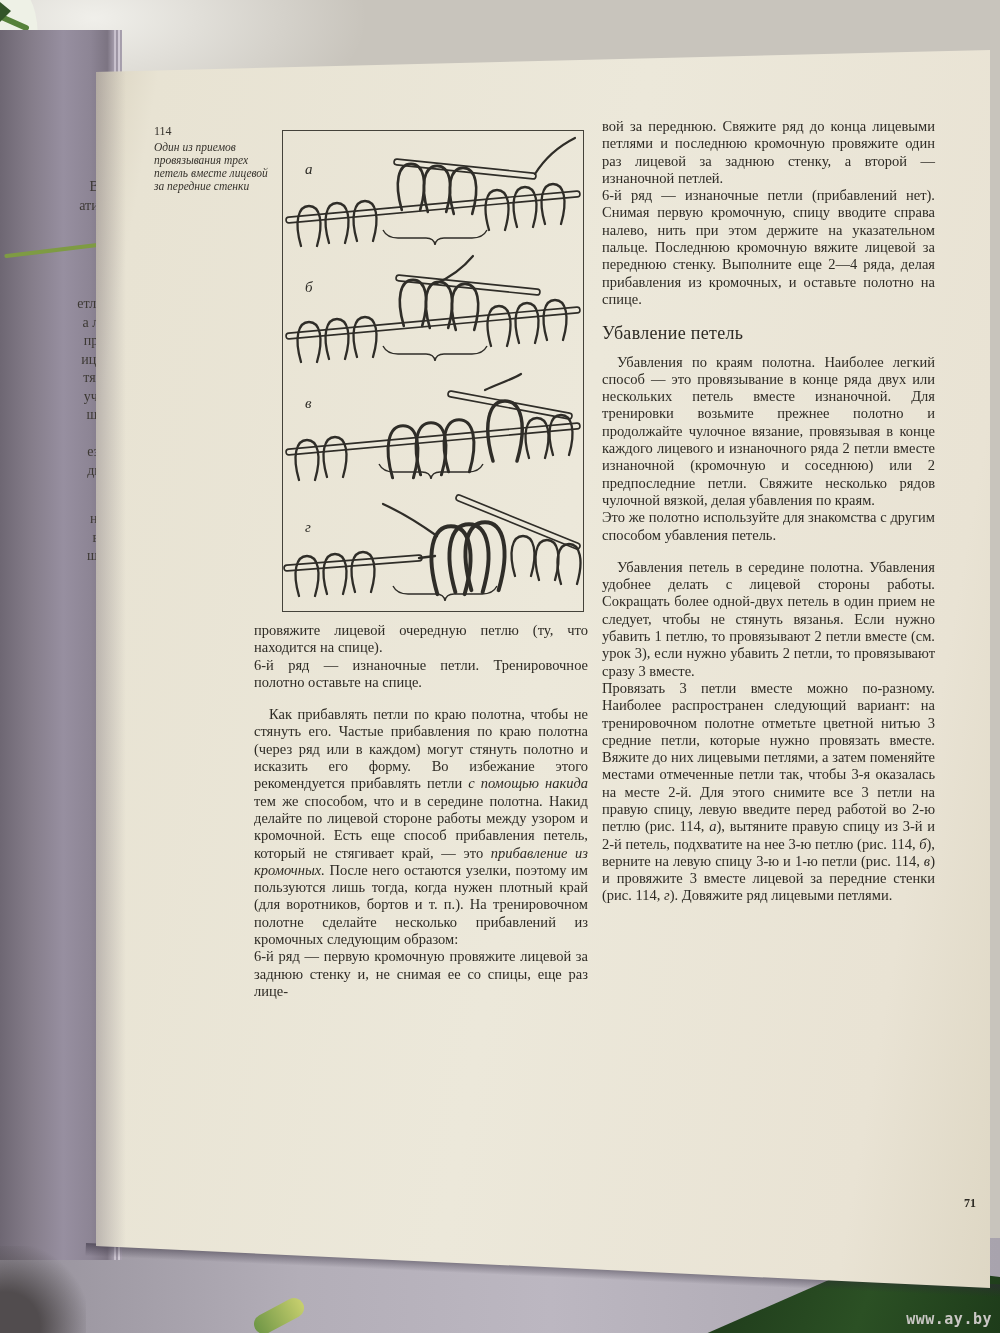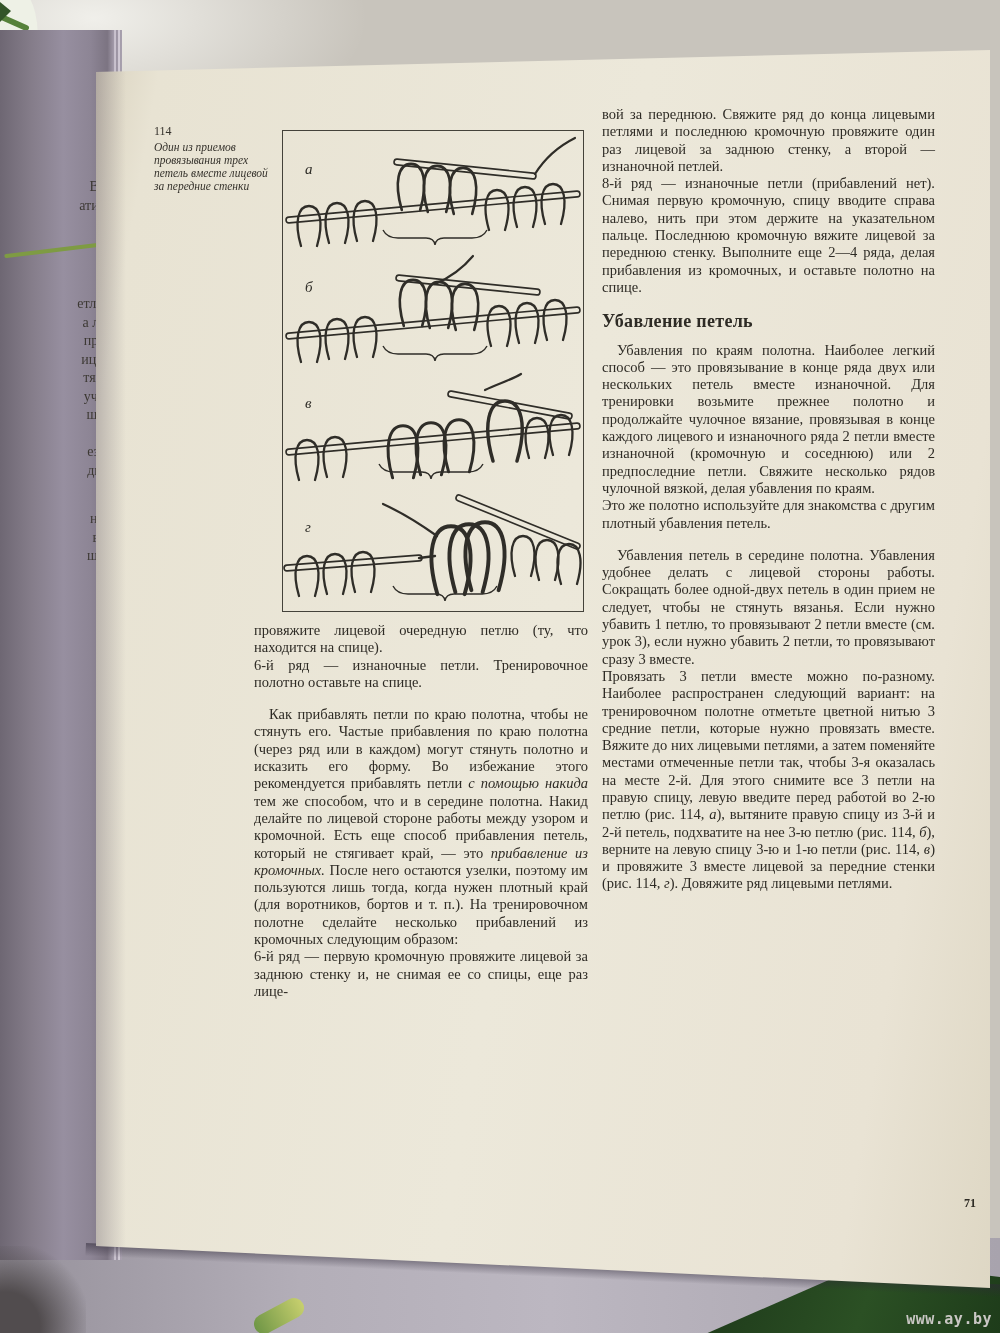--- a/index.html
+++ b/index.html
@@ -72,23 +72,23 @@
   .br{stroke-width:1.4;}
   .yr{stroke-width:2.2;stroke-linecap:round;}
   .plabel{font:italic 15px "Liberation Serif",serif;fill:#2f2d28;stroke:none !important;}
 
   .col{position:absolute;color:#2e2b25;font-size:14.5px;line-height:17.3px;}
   .col p{margin:0;text-align:justify;}
   .col p.gap{margin-top:15px;}
   .col p.ind{text-indent:15px;}
   .col span.b{font-weight:normal;}
   .col span.i{font-style:italic;}
-  .colhead{font-weight:bold;font-size:18px;margin:17px 0 11px 0;letter-spacing:.3px;}
+  .colhead{font-weight:normal;font-size:18px;margin:17px 0 11px 0;letter-spacing:.3px;}
   .col-middle{left:158px;top:572px;width:334px;}
-  .col-right{left:506px;top:56px;width:333px;}
+  .col-right{left:506px;top:68px;width:333px;}
 
   .pagenum{position:absolute;left:830px;top:1146px;width:50px;text-align:right;
        font-weight:bold;font-size:12px;color:#2e2b25;}
 
   .watermark{position:absolute;right:8px;top:1310px;z-index:6;
        font-family:"DejaVu Sans Mono",monospace;font-size:15px;color:#c9c7c4;letter-spacing:.5px;font-weight:bold;}
 </style>
 </head>
 <body>
 
@@ -235,24 +235,24 @@
   </div>
 
   <div class="col col-middle">
       <p class=""><span class="n">провяжите лицевой очередную петлю (ту, что находится на спице).</span></p>
       <p class=""><span class="n">6-й ряд — изнаночные петли. Тренировочное полотно оставьте на спице.</span></p>
       <p class="gap ind"><span class="b">Как прибавлять петли по краю полотна, чтобы не стянуть его.</span><span class="n"> Частые прибавления по краю полотна (через ряд или в каждом) могут стянуть полотно и исказить его форму. Во избежание этого рекомендуется прибавлять петли </span><span class="i">с помощью накида</span><span class="n"> тем же способом, что и в середине полотна. Накид делайте по лицевой стороне работы между узором и кромочной. Есть еще способ прибавления петель, который не стягивает край, — это </span><span class="i">прибавление из кромочных.</span><span class="n"> После него остаются узелки, поэтому им пользуются лишь тогда, когда нужен плотный край (для воротников, бортов и т. п.). На тренировочном полотне сделайте несколько прибавлений из кромочных следующим образом:</span></p>
       <p class=""><span class="n">6-й ряд — первую кромочную провяжите лицевой за заднюю стенку и, не снимая ее со спицы, еще раз лице-</span></p>
     </div>
   <div class="col col-right">
       <p class=""><span class="n">вой за переднюю. Свяжите ряд до конца лицевыми петлями и последнюю кромочную провяжите один раз лицевой за заднюю стенку, а второй — изнаночной петлей.</span></p>
-      <p class=""><span class="n">8-й ряд — изнаночные петли (прибавлений нет). Снимая первую кромочную, спицу вводите справа налево, нить при этом держите на указательном пальце. Последнюю кромочную вяжите лицевой за переднюю стенку. Выполните еще 2—4 ряда, делая прибавления из кромочных, и оставьте полотно на спице.</span></p>
+      <p class=""><span class="n">6-й ряд — изнаночные петли (прибавлений нет). Снимая первую кромочную, спицу вводите справа налево, нить при этом держите на указательном пальце. Последнюю кромочную вяжите лицевой за переднюю стенку. Выполните еще 2—4 ряда, делая прибавления из кромочных, и оставьте полотно на спице.</span></p>
       <div class="colhead">Убавление петель</div>
       <p class="ind"><span class="b">Убавления по краям полотна.</span><span class="n"> Наиболее легкий способ — это провязывание в конце ряда двух или нескольких петель вместе изнаночной. Для тренировки возьмите прежнее полотно и продолжайте чулочное вязание, провязывая в конце каждого лицевого и изнаночного ряда 2 петли вместе изнаночной (кромочную и соседнюю) или 2 предпоследние петли. Свяжите несколько рядов чулочной вязкой, делая убавления по краям.</span></p>
-      <p class=""><span class="n">Это же полотно используйте для знакомства с другим плотный убавления петель.</span></p>
+      <p class=""><span class="n">Это же полотно используйте для знакомства с другим способом убавления петель.</span></p>
       <p class="gap ind"><span class="b">Убавления петель в середине полотна.</span><span class="n"> Убавления удобнее делать с лицевой стороны работы. Сокращать более одной-двух петель в один прием не следует, чтобы не стянуть вязанья. Если нужно убавить 1 петлю, то провязывают 2 петли вместе (см. урок 3), если нужно убавить 2 петли, то провязывают сразу 3 вместе.</span></p>
       <p class=""><span class="n">Провязать 3 петли вместе можно по-разному. Наиболее распространен следующий вариант: на тренировочном полотне отметьте цветной нитью 3 средние петли, которые нужно провязать вместе. Вяжите до них лицевыми петлями, а затем поменяйте местами отмеченные петли так, чтобы 3-я оказалась на месте 2-й. Для этого снимите все 3 петли на правую спицу, левую введите перед работой во 2-ю петлю (рис. 114, </span><span class="i">а</span><span class="n">), вытяните правую спицу из 3-й и 2-й петель, подхватите на нее 3-ю петлю (рис. 114, </span><span class="i">б</span><span class="n">), верните на левую спицу 3-ю и 1-ю петли (рис. 114, </span><span class="i">в</span><span class="n">) и провяжите 3 вместе лицевой за передние стенки (рис. 114, </span><span class="i">г</span><span class="n">). Довяжите ряд лицевыми петлями.</span></p>
     </div>
 
   <div class="pagenum">71</div>
 </div>
 
 <div class="watermark">www.ay.by</div>
 
 </body></html>

